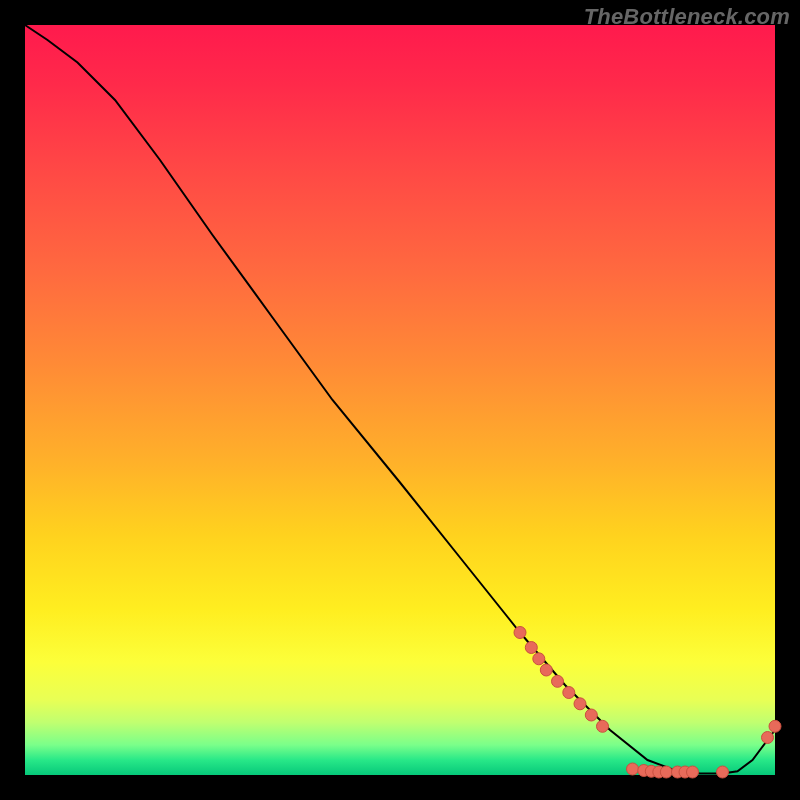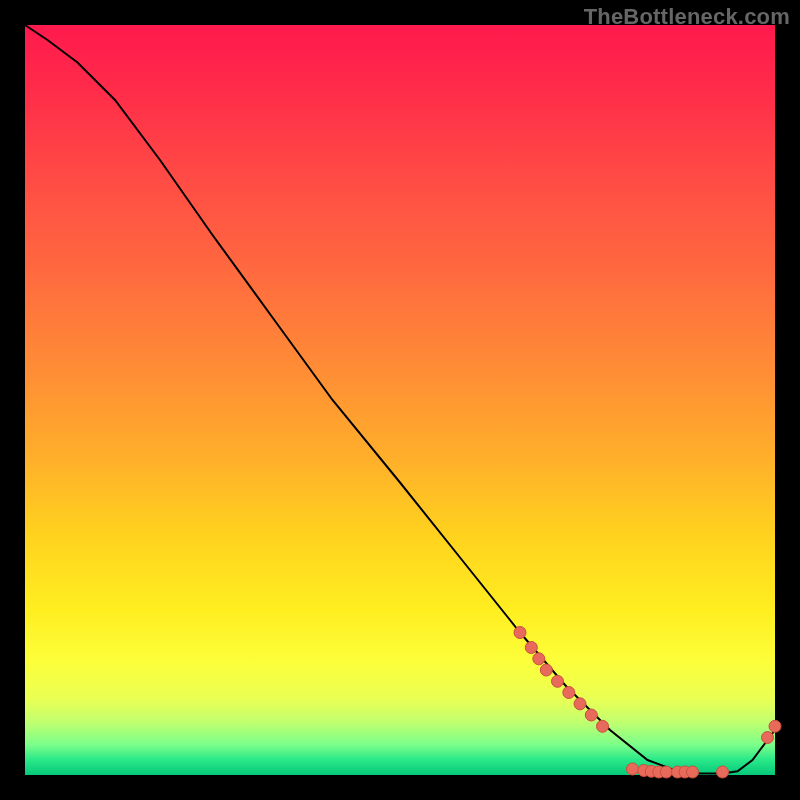--- a/index.html
+++ b/index.html
@@ -9,20 +9,21 @@
     height: 800px;
     background: #000;
     font-family: Arial, Helvetica, sans-serif;
     overflow: hidden;
   }
   .frame {
     position: relative;
     width: 800px;
     height: 584px;
     background: #000;
+    font-style: italic;
   }
   .watermark {
     position: absolute;
     top: 4px;
     right: 10px;
     color: #666;
     font-size: 22px;
     font-weight: 600;
     font-family: Arial, sans-serif;
     letter-spacing: 0.2px;

